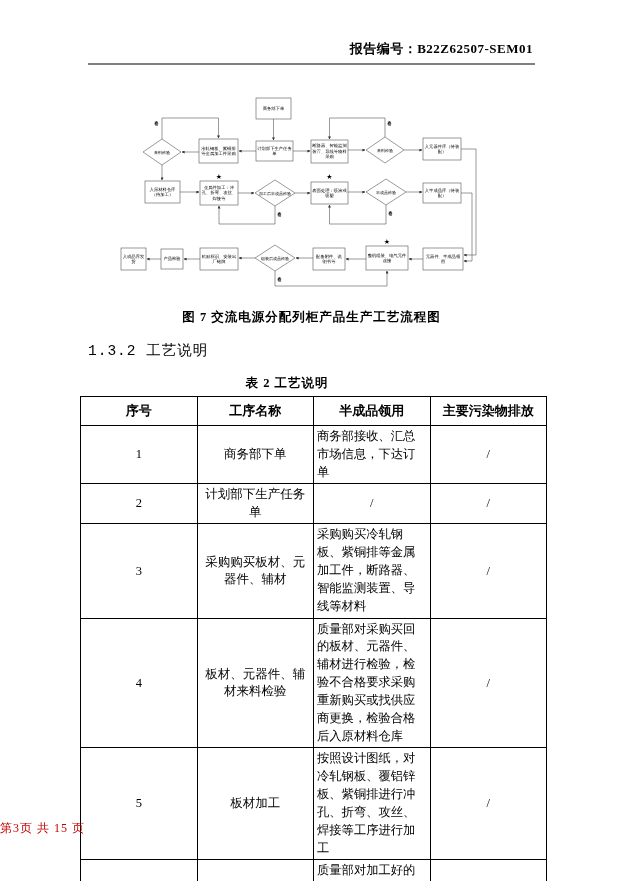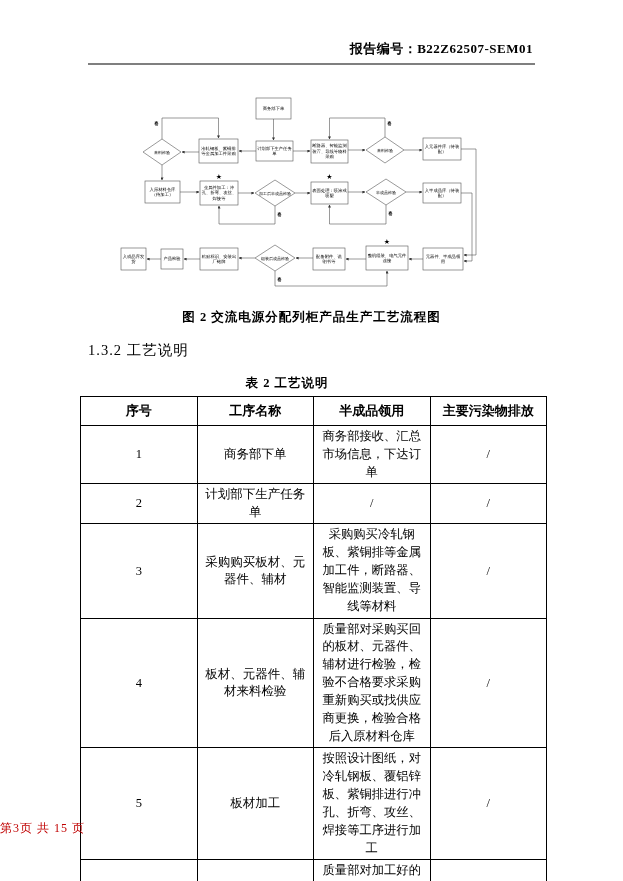--- a/index.html
+++ b/index.html
@@ -15,29 +15,29 @@
   
   .flow{left:113px;top:90px;}
   .nl{font-family:"Liberation Serif","DejaVu Serif",serif;font-size:4.3px;line-height:1.25;
       color:#000;text-align:center;display:flex;align-items:center;justify-content:center;
       width:100%;height:100%;}
   .dl{font-size:4px;}
   .vert{writing-mode:vertical-rl;font-size:4px;line-height:1;letter-spacing:.6px;
       color:#000;font-family:"Liberation Serif","DejaVu Serif",serif;}
   
   .fig-caption{top:309px;left:0;width:623px;text-align:center;font-size:12.5px;font-weight:bold;letter-spacing:1px;}
-  .section-heading{top:341px;left:88px;font-size:14.5px;letter-spacing:1px;}
+  .section-heading{top:341px;left:88px;font-size:14.5px;letter-spacing:1px;font-family:Liberation Mono, monospace;}
   .tbl-caption{top:375px;left:0;width:574px;text-align:center;font-size:12.5px;font-weight:600;letter-spacing:1px;}
   
   table.process{left:80px;top:396px;width:467px;border-collapse:collapse;table-layout:fixed;}
   table.process th,table.process td{border:1px solid #000;padding:2px 3px;vertical-align:middle;}
   table.process th{font-size:13px;font-weight:bold;text-align:center;padding:5px 4px;}
   td.c-no{width:40px;text-align:center;font-size:12.5px;}
   td.c-name{width:103px;text-align:center;font-size:12.5px;line-height:1.4;}
-  td.c-desc{width:209px;text-align:center;font-size:12.3px;line-height:1.45;}
+  td.c-desc{width:209px;text-align:left;font-size:12.3px;line-height:1.45;}
   td.c-pol{width:100px;text-align:center;font-size:12.5px;}
   
   .footer{top:820px;left:0;width:623px;text-align:left;font-size:12px;color:#c00000;letter-spacing:1px;}
 </style>
 </head>
 <body>
 
 <div class="abs report-no">报告编号：B22Z62507-SEM01</div>
 <div class="abs head-rule"></div>
 
@@ -124,21 +124,21 @@
   <foreignObject x="274" y="27" width="8" height="21"><div xmlns="http://www.w3.org/1999/xhtml" class="vert">不合格</div></foreignObject>
   <foreignObject x="164" y="118" width="8" height="21"><div xmlns="http://www.w3.org/1999/xhtml" class="vert">不合格</div></foreignObject>
   <foreignObject x="275" y="117" width="8" height="21"><div xmlns="http://www.w3.org/1999/xhtml" class="vert">不合格</div></foreignObject>
   <foreignObject x="164" y="183" width="8" height="21"><div xmlns="http://www.w3.org/1999/xhtml" class="vert">不合格</div></foreignObject>
 
   <text x="106" y="89" font-size="7" text-anchor="middle" fill="#000">★</text>
   <text x="216.5" y="89" font-size="7" text-anchor="middle" fill="#000">★</text>
   <text x="274" y="154" font-size="7" text-anchor="middle" fill="#000">★</text>
 </svg>
 
-<div class="abs fig-caption">图 2 交流电源分配列柜产品生产工艺流程图</div>
+<div class="abs fig-caption">图 7 交流电源分配列柜产品生产工艺流程图</div>
 
 <div class="abs section-heading">1.3.2 工艺说明</div>
 
 <div class="abs tbl-caption">表 2 工艺说明</div>
 
 <table class="abs process">
   <thead>
     <tr>
       <th>序号</th>
       <th>工序名称</th>

